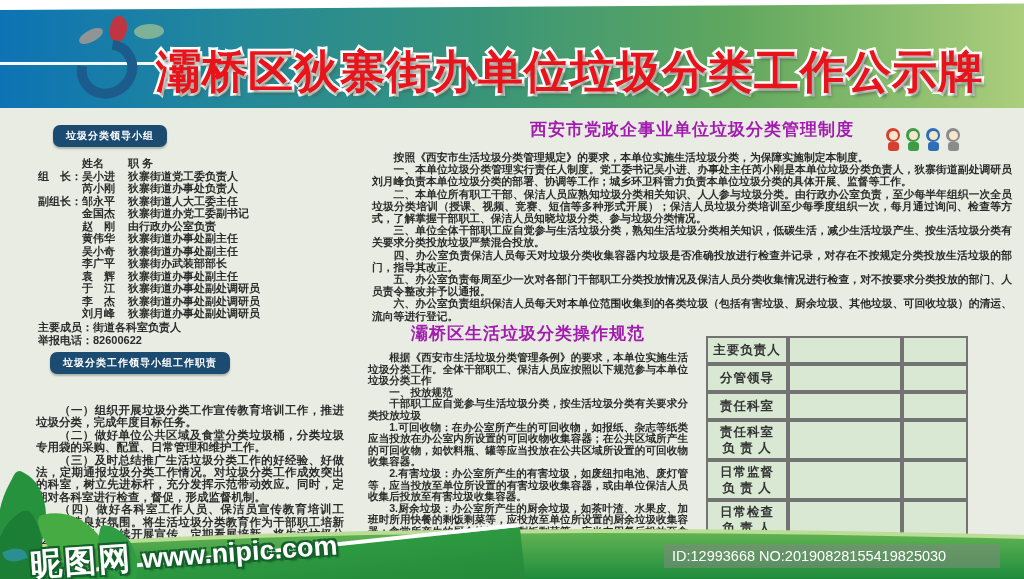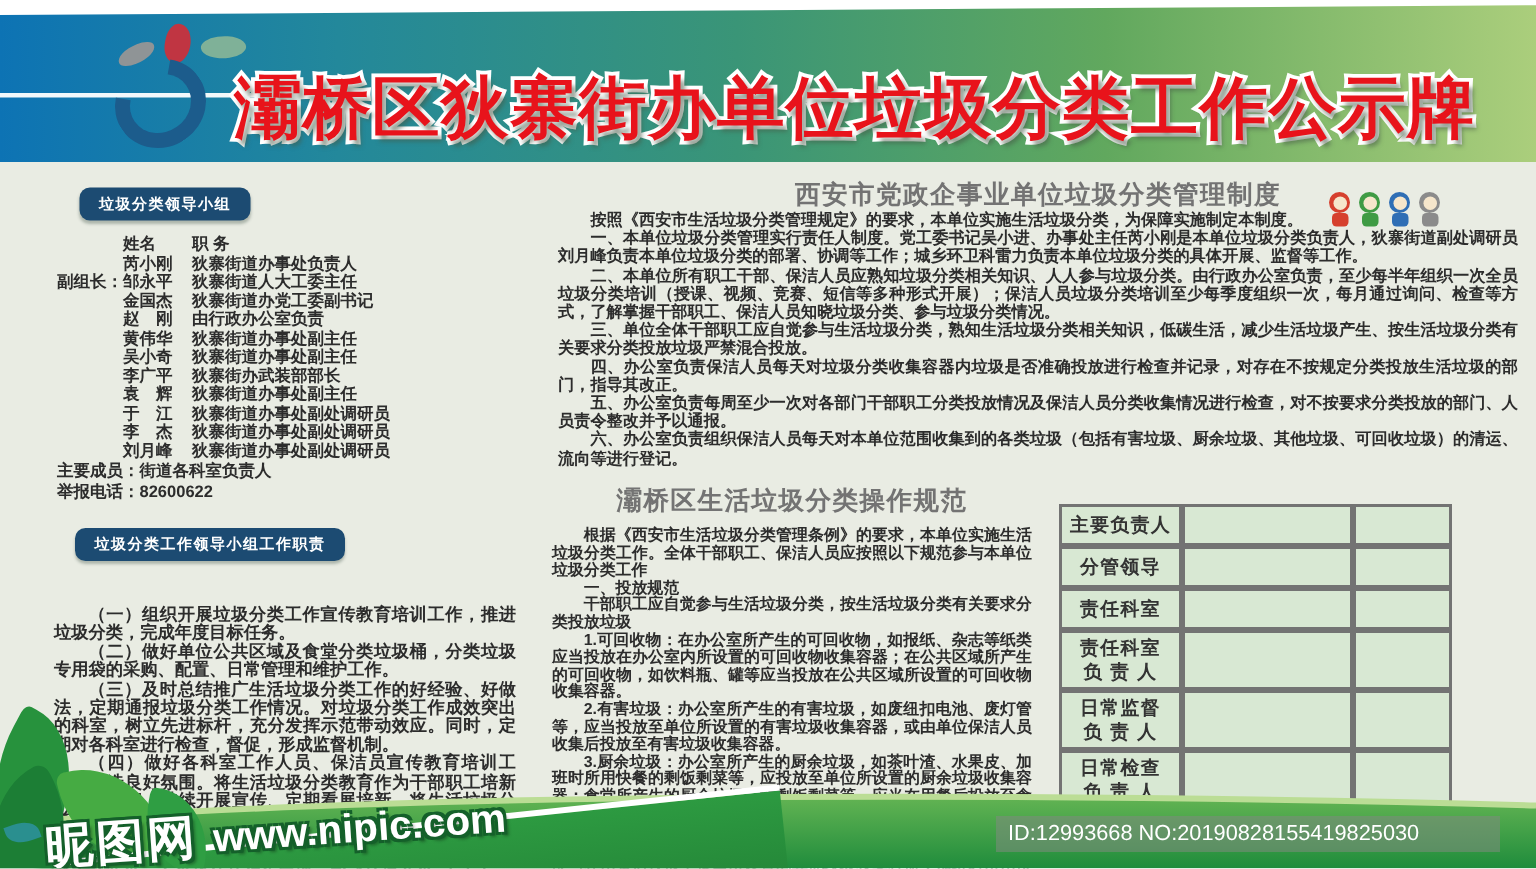--- a/index.html
+++ b/index.html
@@ -36,22 +36,22 @@
   .r-role { width:44px; flex:none; }
   .r-name { width:46px; flex:none; }
   .r-pos { flex:1; }
   .r-foot { margin-top:1px; }
 
   .duties { position:absolute; left:36px; top:404px; width:308px; }
   .duty-p { font-size:11.5px; line-height:12.4px; text-align:justify; text-indent:2em; }
 
   
   .inst { position:absolute; left:372px; top:118px; width:640px; }
-  .red-h { color:#737373; text-align:center; font-size:17px; letter-spacing:1px; }
-  .inst-paras { }
+  .red-h { color:#a21caf; text-align:center; font-size:17px; letter-spacing:1px; }
+  .inst-paras { margin-top:10px; }
   .inst-p { font-size:10.8px; line-height:12.2px; text-align:justify; text-indent:2em; }
   .mascots { position:absolute; left:881px; top:128px; display:flex; }
   .mascot { position:relative; width:16px; height:24px; margin-left:4px; display:inline-block; }
   .m-head { position:absolute; top:0; left:1px; width:14px; height:14px; border-radius:50%; background:var(--c); }
   .m-face { position:absolute; top:3px; left:3.5px; width:9px; height:9px; border-radius:50%; background:#f6e6cb; }
   .m-body { position:absolute; bottom:1px; left:2.5px; width:11px; height:9px; border-radius:3px; background:var(--c); }
 
   
   .ops { position:absolute; left:368px; top:322px; width:320px; }
   .ops-paras { margin-top:7px; }
@@ -108,20 +108,25 @@
   </div>
   <h1 class="main-title">灞桥区狄寨街办单位垃圾分类工作公示牌</h1>
 
   <div class="pill pill-1">垃圾分类领导小组</div>
   <div class="roster">
     <div id="roster">
         <div class="r-row">
           <span class="r-role"></span>
           <span class="r-name">姓名</span>
           <span class="r-pos">职  务</span>
+        </div>
+        <div class="r-row">
+          <span class="r-role">组　长：</span>
+          <span class="r-name">吴小进</span>
+          <span class="r-pos">狄寨街道党工委负责人</span>
         </div>
         <div class="r-row">
           <span class="r-role"></span>
           <span class="r-name">芮小刚</span>
           <span class="r-pos">狄寨街道办事处负责人</span>
         </div>
         <div class="r-row">
           <span class="r-role">副组长：</span>
           <span class="r-name">邹永平</span>
           <span class="r-pos">狄寨街道人大工委主任</span>

